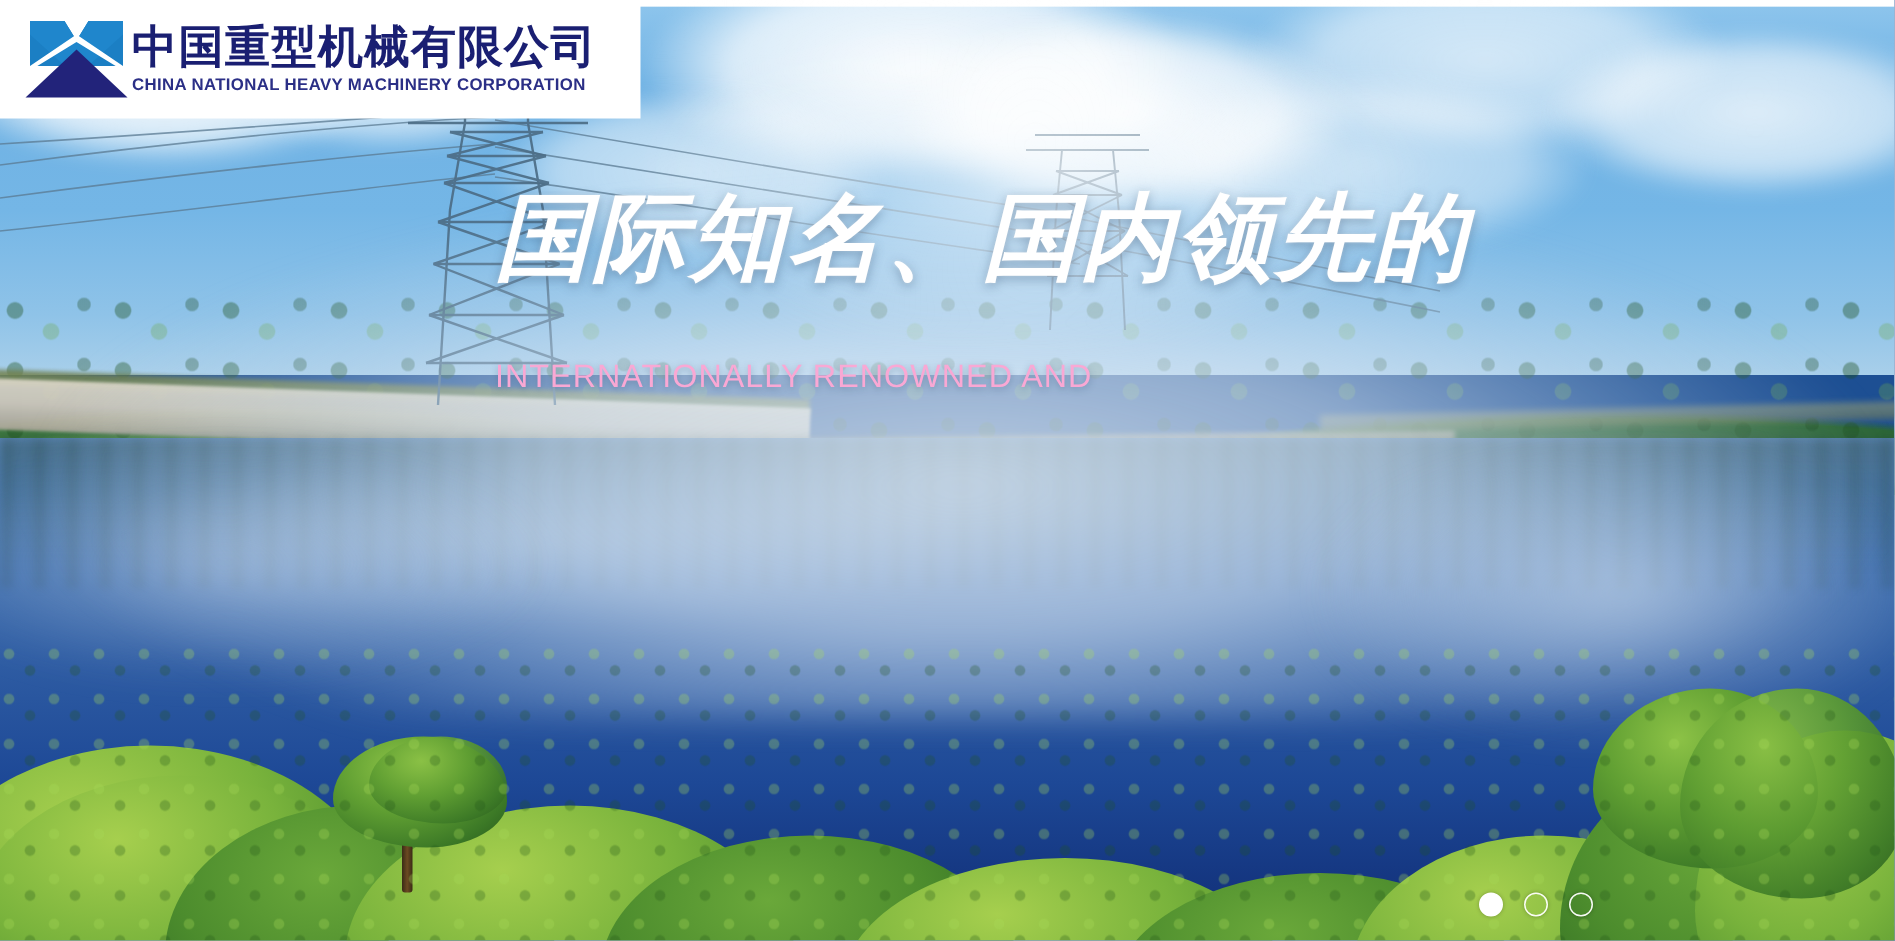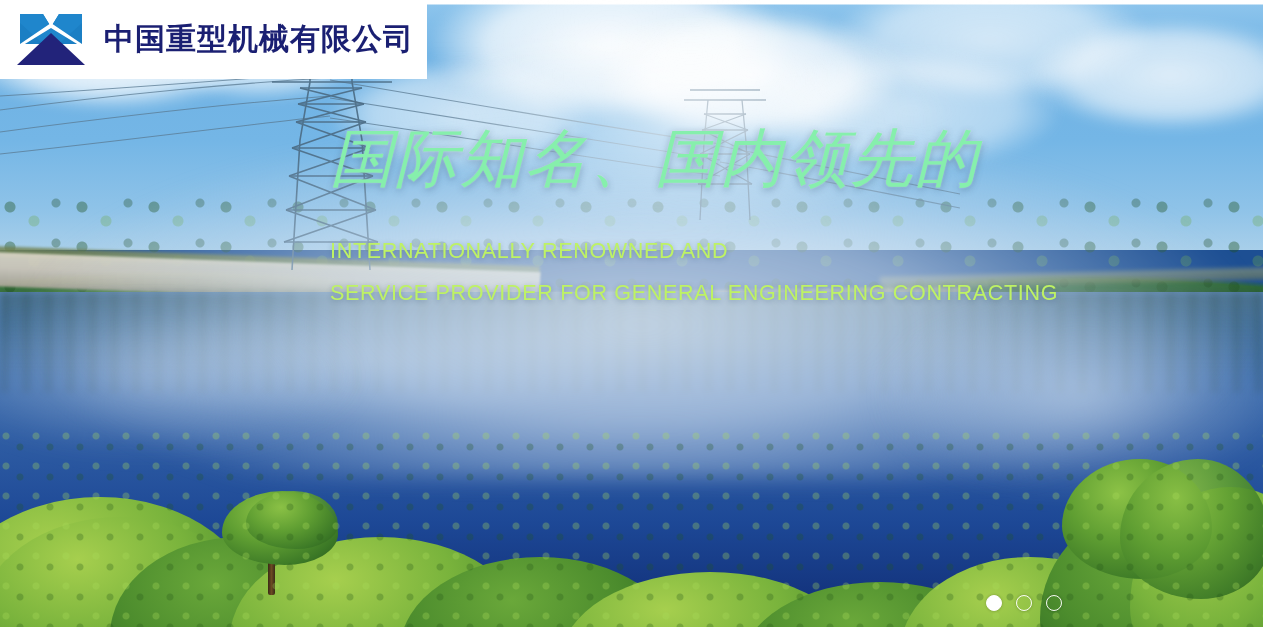--- a/index.html
+++ b/index.html
@@ -196,55 +196,55 @@
   
   .logo-plate {
     position:absolute; left:0; top:0;
     width:427px; height:79px;
     background:#ffffff;
     display:flex; align-items:center;
     padding-left:14px;
     z-index:30;
   }
   .logo-mark { width:74px; height:58px; flex:0 0 auto; }
-  .logo-text { margin-left:16px; display:flex; flex-direction:column; justify-content:center; }
+  .logo-text { margin-left:0; display:flex; flex-direction:column; justify-content:center; }
   .logo-cn {
     font-size:30px; font-weight:bold; color:#1a1f72;
     letter-spacing:1px; line-height:1.08; white-space:nowrap;
     font-family:"DejaVu Sans","Liberation Sans",sans-serif;
   }
   .logo-en {
     margin-top:3px;
     font-size:11.2px; font-weight:bold; color:#2b2f86;
     letter-spacing:.25px; white-space:nowrap;
     font-family:"Liberation Sans",sans-serif;
   }
 
   
   .copy { position:absolute; left:330px; top:0; z-index:20; width:900px; }
   .headline {
     margin-top:122px;
     font-family:"DejaVu Sans","Liberation Sans",sans-serif;
     font-size:63px;
-    font-weight:normal;
+    font-weight:bold;
     font-style:italic;
-    color:#86efac;
+    color:#ffffff;
     line-height:1.16;
     letter-spacing:2px;
     white-space:nowrap;
     text-shadow:0 2px 7px rgba(60,90,125,.45), 0 0 2px rgba(255,255,255,.5);
   }
   .headline .l2 { margin-left:6px; }
 
   .subcopy {
     margin-top:36px;
     font-family:"Liberation Sans","DejaVu Sans",sans-serif;
     font-size:21.5px;
     font-weight:400;
-    color:#bef264;
+    color:#f9a8d4;
     line-height:1.95;
     letter-spacing:.7px;
     white-space:nowrap;
     text-shadow:0 1px 5px rgba(55,85,120,.40);
   }
 
   
   .dots {
     position:absolute; left:986px; top:595px;
     display:flex; align-items:center; gap:14px;
@@ -362,30 +362,30 @@
 
       <path d="M6,3 L29,3 L37,16 L45,3 L68,3 L68,33 L6,33 Z" fill="#1b7fc4"></path>
       <path d="M6,3 L29,3 L37,16 L45,3 L68,3 L68,12 L37,40 L6,12 Z" fill="#1f86cc"></path>
 
       <path d="M6,33 L37,12 L68,33 L68,36 L37,17 L6,36 Z" fill="#ffffff"></path>
 
       <path d="M37,22 L71,54 L3,54 Z" fill="#22237a"></path>
     </svg>
     <div class="logo-text">
       <div class="logo-cn">中国重型机械有限公司</div>
+      <div class="logo-en">CHINA NATIONAL HEAVY MACHINERY CORPORATION</div>
     </div>
   </div>
 
   <div class="copy">
     <div class="headline">
       <div class="l1">国际知名、国内领先的</div>
     </div>
     <div class="subcopy">
       <div>INTERNATIONALLY RENOWNED AND</div>
-      <div>SERVICE PROVIDER FOR GENERAL ENGINEERING CONTRACTING</div>
     </div>
   </div>
 
   <div class="dots">
     <span class="dot active"></span>
     <span class="dot"></span>
     <span class="dot"></span>
   </div>
 
 </div>

